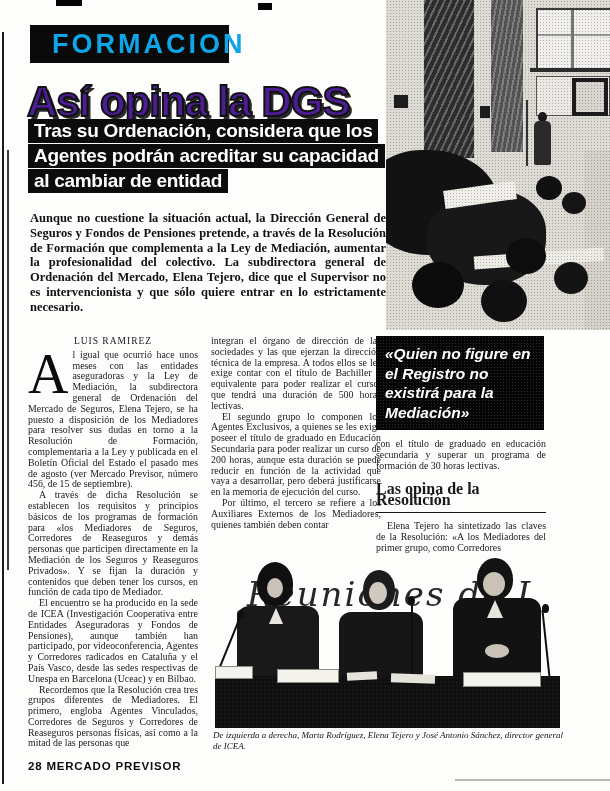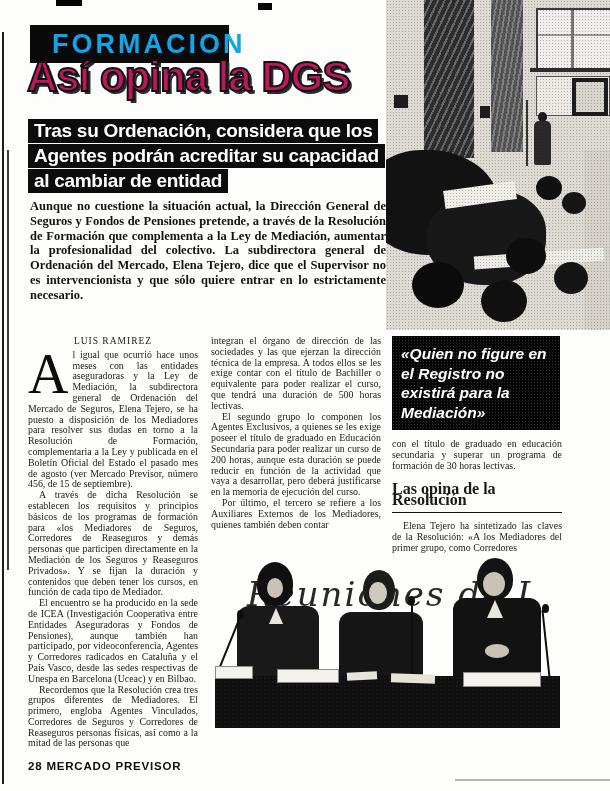--- a/index.html
+++ b/index.html
@@ -10,28 +10,28 @@
   .edge-line-1{position:absolute;left:2px;top:32px;width:2px;height:752px;background:#1c1c1c;}
   .edge-line-2{position:absolute;left:7px;top:150px;width:2px;height:420px;background:#3a3a3a;}
   .artifact-1{position:absolute;left:56px;top:0;width:26px;height:6px;background:#050505;}
   .artifact-2{position:absolute;left:258px;top:3px;width:14px;height:7px;background:#050505;}
   .artifact-3{position:absolute;left:455px;top:779px;width:155px;height:2px;background:#b8b6b1;}
 
   
   .kicker{position:absolute;left:30px;top:25px;width:199px;height:38px;background:#0a0a0a;
           color:#0ea5e9;font-family:"Liberation Sans",sans-serif;font-weight:700;
           font-size:27px;line-height:38px;letter-spacing:3px;padding-left:22px;box-sizing:border-box;}
-  .headline{position:absolute;left:27px;top:53px;margin:0;font-family:"Liberation Sans",sans-serif;
-            font-weight:800;font-size:42px;letter-spacing:-1px;color:#be185d;
+  .headline{position:absolute;left:27px;top:78px;margin:0;font-family:"Liberation Sans",sans-serif;
+            font-weight:800;font-size:42px;letter-spacing:-1px;color:#4c1d95;
             -webkit-text-stroke:2px #111;text-shadow:3px 3px 0 #2b2b2b;}
   .subtitle{position:absolute;left:28px;top:119px;}
   .sub-line{display:table;background:#0c0c0c;color:#fff;font-family:"Liberation Sans",sans-serif;
             font-weight:700;font-size:19px;line-height:24px;letter-spacing:-0.3px;
             padding:0 6px;margin-bottom:1px;white-space:nowrap;}
-  .lead{position:absolute;left:30px;top:199px;width:356px;margin:0;font-weight:700;
+  .lead{position:absolute;left:30px;top:211px;width:356px;margin:0;font-weight:700;
         font-size:12.5px;line-height:14.8px;text-align:justify;color:#111;}
 
   
   .photo-top{position:absolute;left:386px;top:0;width:224px;height:330px;overflow:hidden;
              background:#dedbd4;}
   .photo-top::after{content:"";position:absolute;inset:0;
     background-image:radial-gradient(rgba(20,20,20,.28) .6px,transparent .9px);
     background-size:3px 3px;pointer-events:none;}
   .tp-pillar1{position:absolute;left:38px;top:0;width:50px;height:158px;background:#2e2e2e;
     background-image:repeating-linear-gradient(115deg,rgba(255,255,255,.28) 0 2px,transparent 2px 6px);}
@@ -58,21 +58,21 @@
   .tp-head6{position:absolute;left:168px;top:262px;width:34px;height:32px;border-radius:50%;background:#141414;}
   .tp-table1{position:absolute;left:58px;top:186px;width:72px;height:18px;background:#f1efe9;transform:rotate(-8deg);}
   .tp-table2{position:absolute;left:88px;top:252px;width:130px;height:13px;background:#eeece6;transform:rotate(-4deg);}
   .tp-rightwall{position:absolute;left:198px;top:150px;width:26px;height:180px;background:#d6d2ca;}
 
   
   .col{position:absolute;top:336px;width:170px;font-size:9.9px;line-height:10.8px;
        text-align:justify;color:#1a1a1a;}
   .col p{margin:0;text-indent:11px;}
   .col p.noindent{text-indent:0;}
-  .col1{left:28px;} .col2{left:211px;} .col3{left:392px;}
+  .col1{left:28px;} .col2{left:211px;} .col3{left:376px;}
   .byline{font-size:9.5px;letter-spacing:1px;text-align:center;margin-bottom:3px;text-indent:0;}
   .dropcap{float:left;font-size:56px;line-height:44px;padding:2px 4px 0 0;font-weight:400;color:#0c0c0c;}
 
   .pullquote{width:168px;box-sizing:border-box;background:#050505;color:#fff;
     font-family:"Liberation Sans",sans-serif;font-weight:700;font-style:italic;
     font-size:15.5px;line-height:19.5px;text-align:left;padding:8px 9px;margin-bottom:9px;
     background-image:radial-gradient(rgba(255,255,255,.16) .5px,transparent .8px);background-size:3px 3px;}
   .claves{font-size:16px;font-weight:700;margin:13px 0 8px;padding-bottom:6px;
           border-bottom:1.5px solid #141414;font-family:"Liberation Serif",serif;text-align:left;}
 
@@ -202,18 +202,19 @@
 
     <div class="bp-table"></div>
 
     <div class="bp-plate" style="left:0;top:108px;width:36px;height:11px;"></div>
     <div class="bp-plate" style="left:62px;top:111px;width:60px;height:12px;"></div>
     <div class="bp-plate" style="left:248px;top:114px;width:76px;height:13px;"></div>
     <div class="bp-clutter" style="left:132px;top:114px;width:30px;height:8px;transform:rotate(-3deg);"></div>
     <div class="bp-clutter" style="left:176px;top:116px;width:44px;height:9px;transform:rotate(2deg);"></div>
   </div>
 
+  <p class="caption">De izquierda a derecha, Marta Rodríguez, Elena Tejero y José Antonio Sánchez, director general de ICEA.</p>
 
   <div class="footer">
     <span class="pnum">28</span><span>MERCADO PREVISOR</span>
   </div>
 
 </div>
 
 </body></html>

